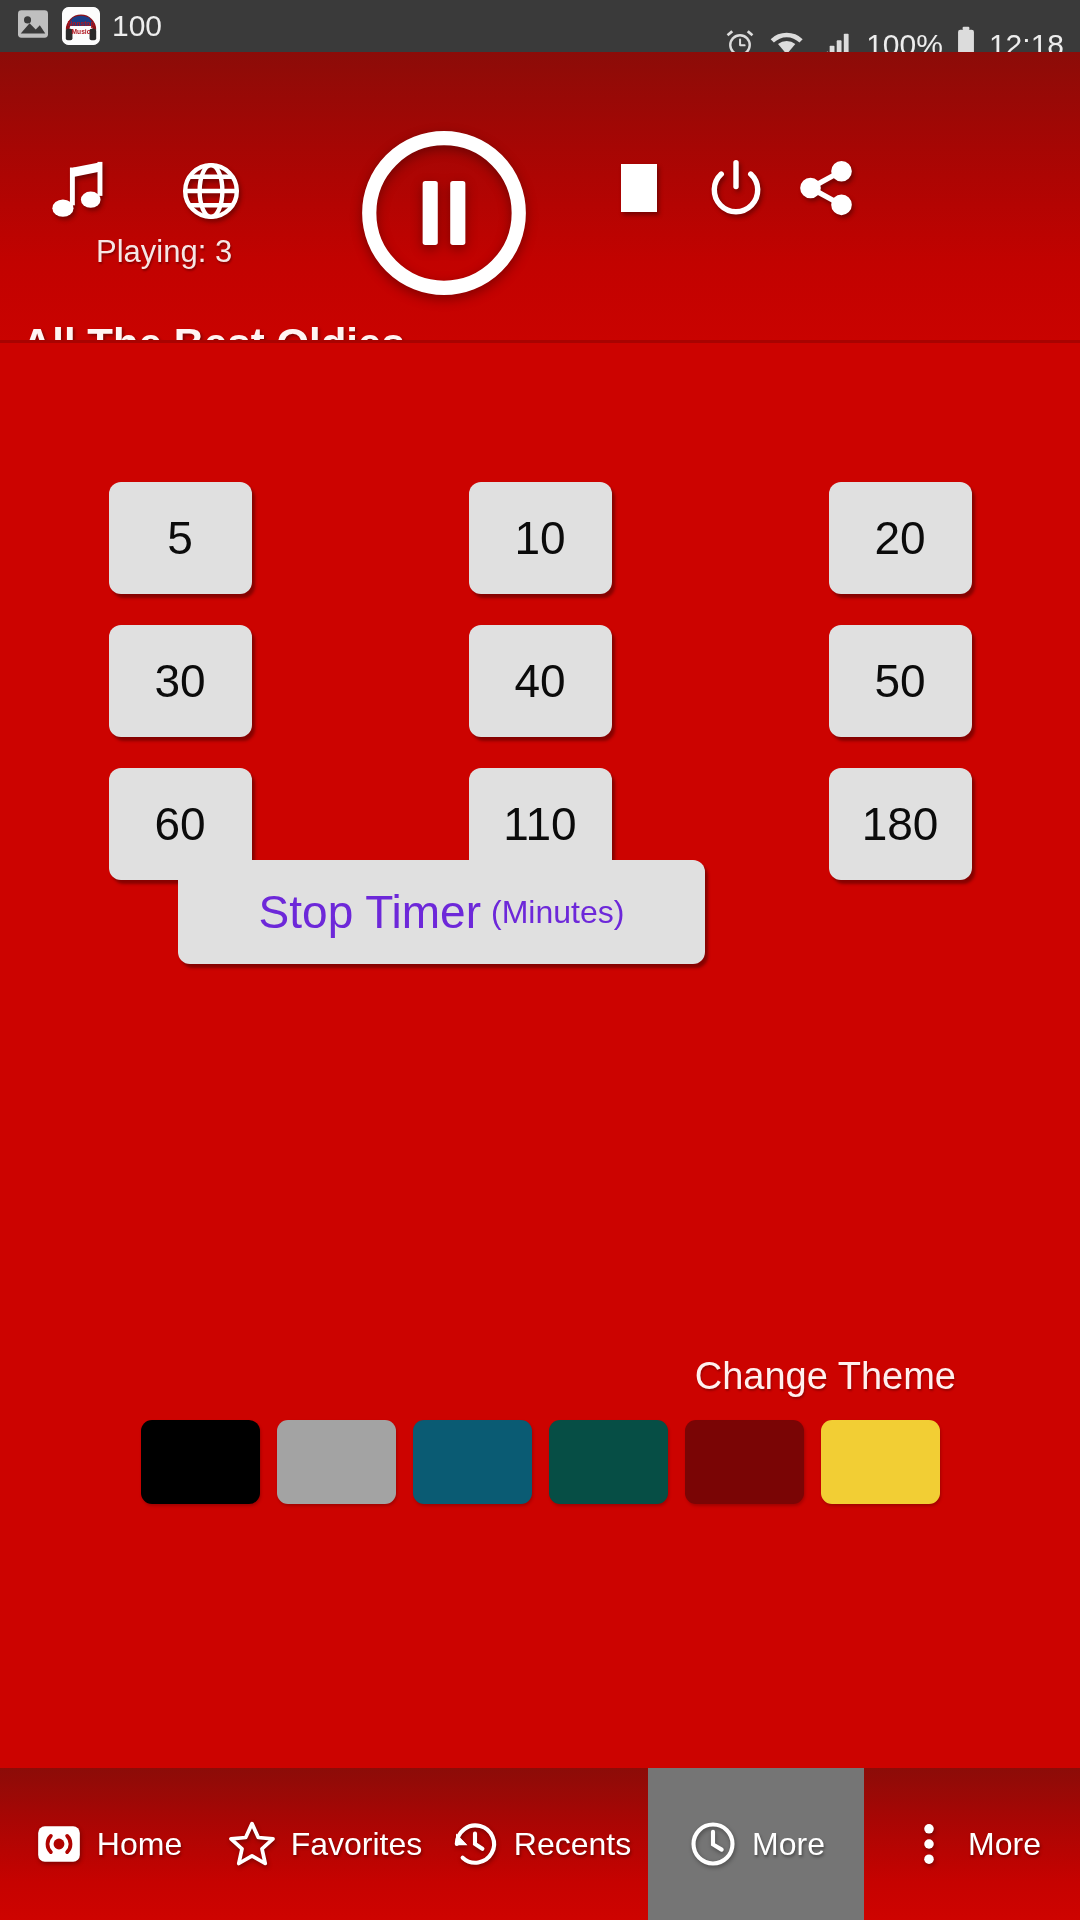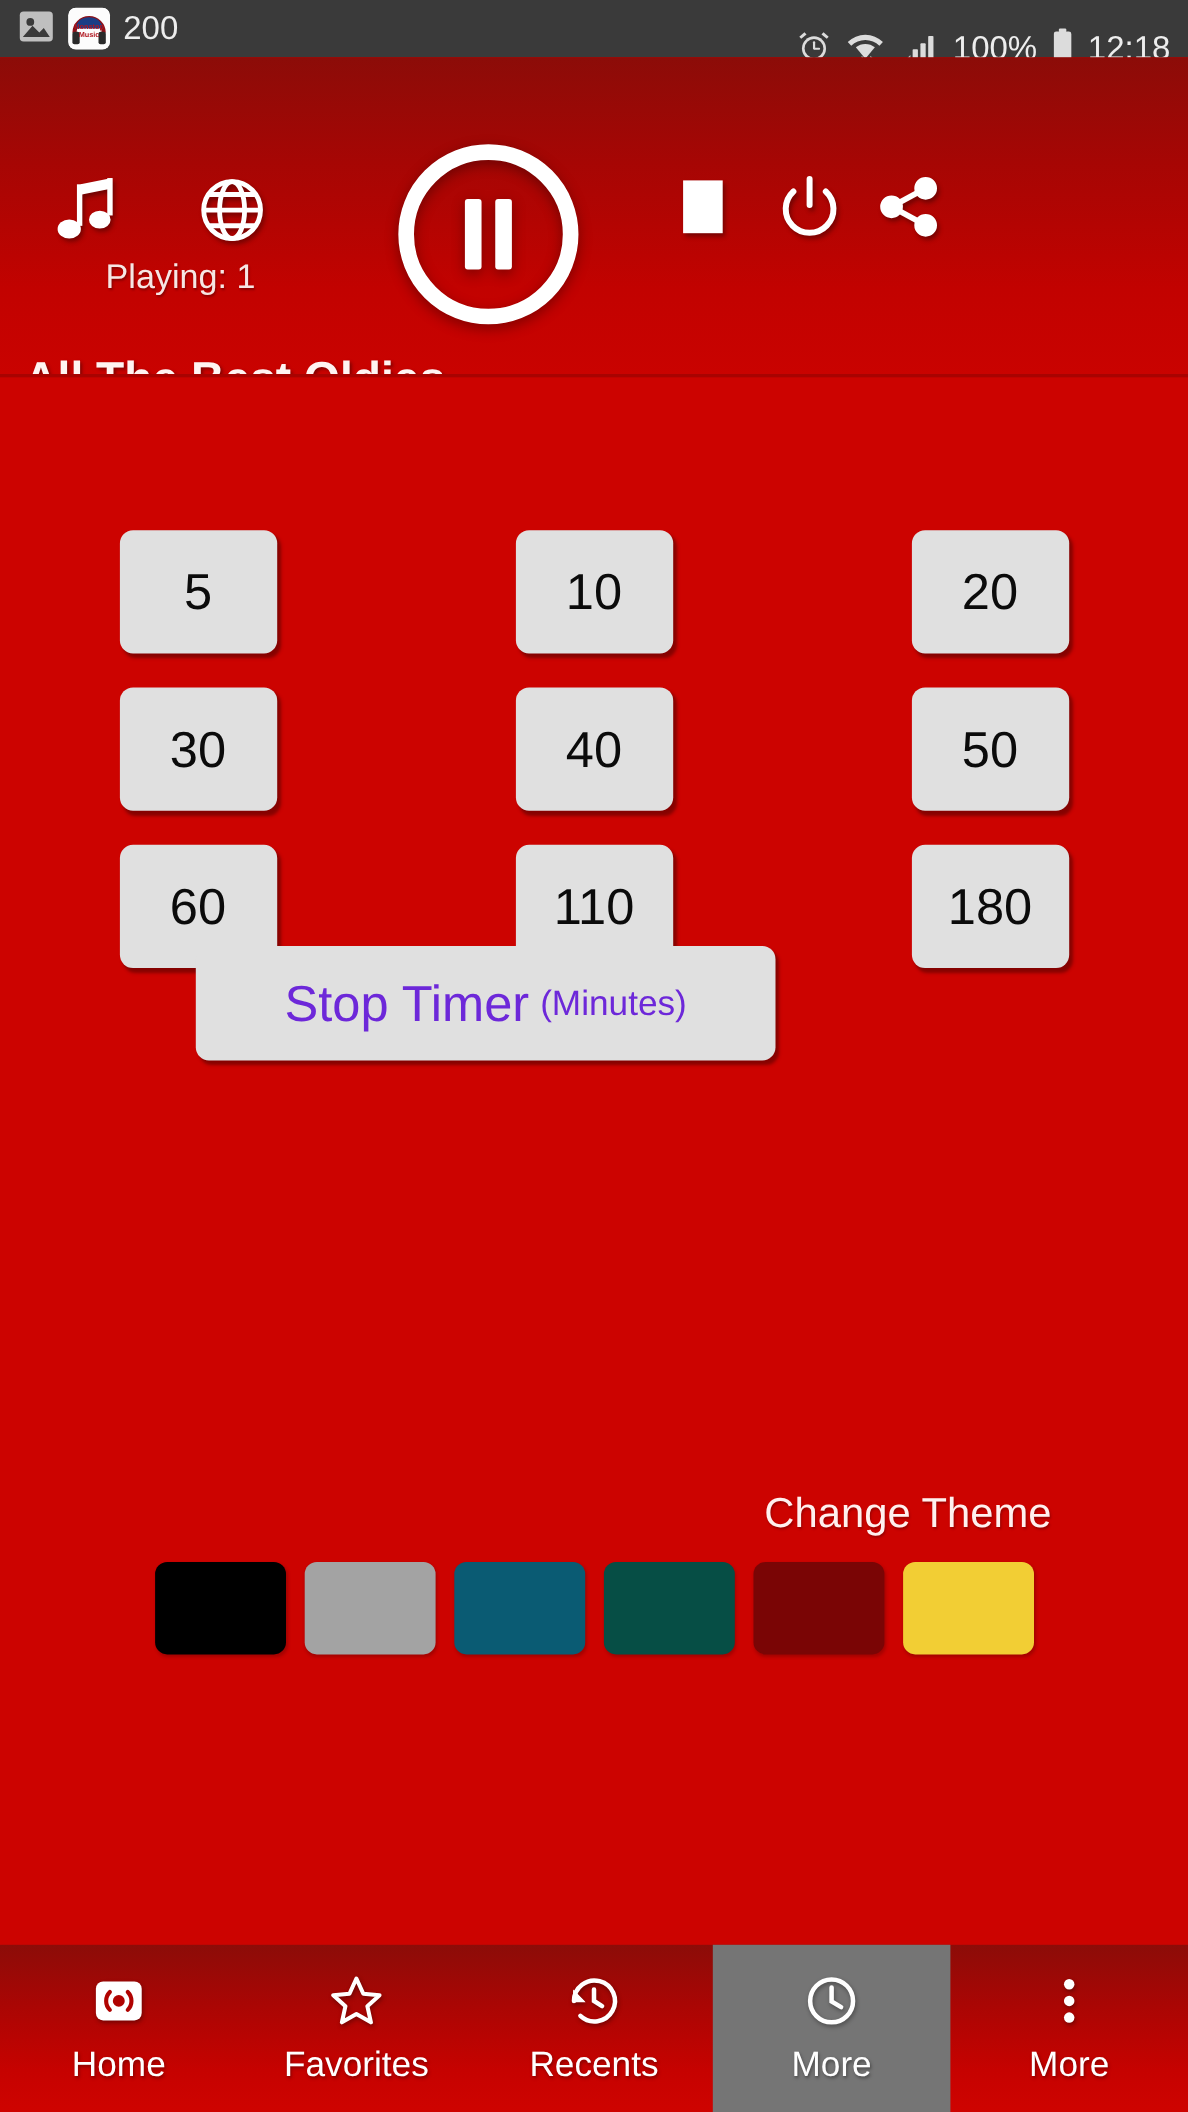--- a/index.html
+++ b/index.html
@@ -117,21 +117,21 @@
     box-shadow:1px 2px 3px rgba(0,0,0,.2);
   }
 
   
   #bottom-nav{
     position:absolute; left:0; bottom:0; width:1080px; height:152px;
     background:linear-gradient(to bottom,#8C0C08 0%, #A90604 35%, #C60200 75%, #CE0300 100%);
     display:flex;
   }
   .nav-item{
-    flex:1; display:flex; flex-direction:column;
+    flex:1; display:flex; flex-direction:row;
     align-items:center; justify-content:center; gap:13px;
     cursor:pointer; color:#FFFFFF;
     text-shadow:1px 2px 3px rgba(0,0,0,.35);
   }
   .nav-item.active{ background:#757575; text-shadow:1px 2px 3px rgba(0,0,0,.4); }
   .nav-label{ font-size:32px; }
   .nav-ico{ height:52px; display:flex; align-items:center; justify-content:center;
             filter:drop-shadow(1px 2px 2px rgba(0,0,0,.35)); }
 </style>
 </head>
@@ -150,21 +150,21 @@
       <svg width="38" height="38" viewBox="0 0 40 40">
         <rect width="40" height="40" rx="7" fill="#FCFCFC"></rect>
         <path d="M6 24 A14 14 0 0 1 34 24" fill="none" stroke="#8E1018" stroke-width="4"></path>
         <path d="M8 16 A13 11 0 0 1 32 16 L32 20 L8 20 Z" fill="#1B3E86"></path>
         <rect x="4" y="23" width="7" height="12" rx="2" fill="#2A2A2A"></rect>
         <rect x="29" y="23" width="7" height="12" rx="2" fill="#2A2A2A"></rect>
         <text x="20" y="20" font-family="Liberation Sans, sans-serif" font-size="7" font-weight="bold" fill="#B01720" text-anchor="middle">Nonstop</text>
         <text x="20" y="28" font-family="Liberation Sans, sans-serif" font-size="7" font-weight="bold" fill="#B01720" text-anchor="middle">Music</text>
       </svg>
     </span>
-    <span class="sb-text">200</span>
+    <span class="sb-text">100</span>
   </div>
   <div id="status-right">
     <span class="sb-ico">
       <svg width="32" height="32" viewBox="0 0 24 24" fill="#DCDCDC">
         <path d="M5.5 2.5 L2 5.5 L3.3 7 L6.9 4 Z"></path>
           <path d="M18.5 2.5 L22 5.5 L20.7 7 L17.1 4 Z"></path>
         <circle cx="12" cy="13.5" r="8.2"></circle>
           <circle cx="12" cy="13.5" r="6.4" fill="#3A3A3A"></circle>
         <rect x="11.3" y="8.6" width="1.5" height="5.6" rx="0.7" fill="#DCDCDC"></rect>
         <rect x="11.8" y="13" width="4.4" height="1.5" rx="0.7" fill="#DCDCDC"></rect>
@@ -243,21 +243,21 @@
   <div class="hdr-btn" id="share-btn">
     <svg width="62" height="62" viewBox="0 0 24 24" fill="none" stroke="#FFFFFF" stroke-width="2">
       <circle cx="18" cy="5.5" r="3" fill="#FFFFFF"></circle>
       <circle cx="6" cy="12" r="3" fill="#FFFFFF"></circle>
       <circle cx="18" cy="18.5" r="3" fill="#FFFFFF"></circle>
       <line x1="8.6" y1="10.6" x2="15.4" y2="6.9"></line>
       <line x1="8.6" y1="13.4" x2="15.4" y2="17.1"></line>
     </svg>
   </div>
 
-  <div id="playing-label">Playing: 1</div>
+  <div id="playing-label">Playing: 3</div>
   <div id="station-title">All The Best Oldies</div>
 </div>
 
 <div id="main">
 
   <div id="timer-grid">
     <button class="timer-btn">5</button>
     <button class="timer-btn">10</button>
     <button class="timer-btn">20</button>
     <button class="timer-btn">30</button>

